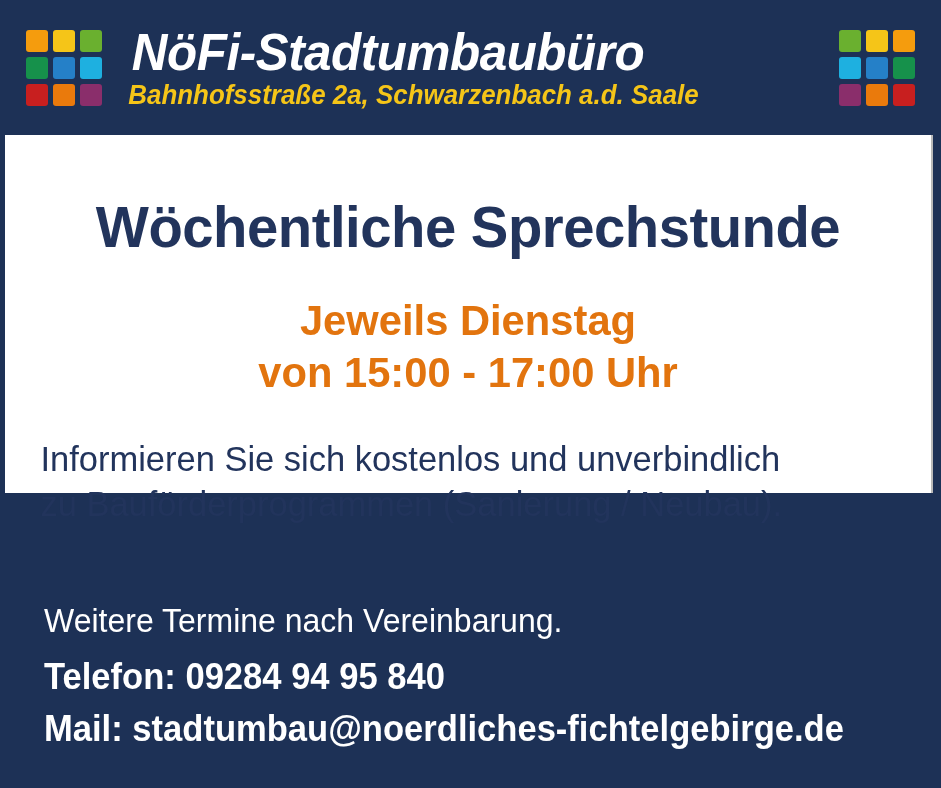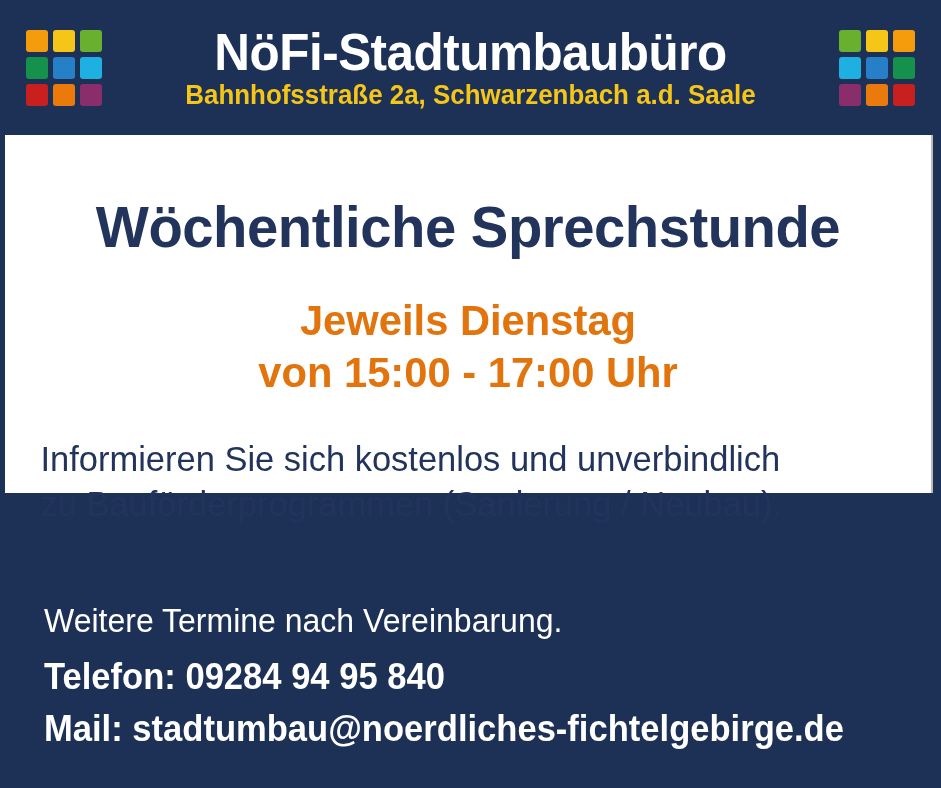--- a/index.html
+++ b/index.html
@@ -47,23 +47,23 @@
   .logo-right { margin-right: 26px; margin-left: 8px; }
 
   .logo-cell {
     border-radius: 3px;
     width: 22px;
     height: 22px;
   }
 
   .header-text {
     flex: 1 1 auto;
-    text-align: center;
     padding: 0 4px;
     line-height: 1;
+    font-style: italic;
   }
 
   .org-title {
     display: block;
     color: #ffffff;
     font-size: 52px;
     font-weight: bold;
     letter-spacing: -0.5px;
     transform: scaleX(0.95);
     margin: 0 0 4px 0;

